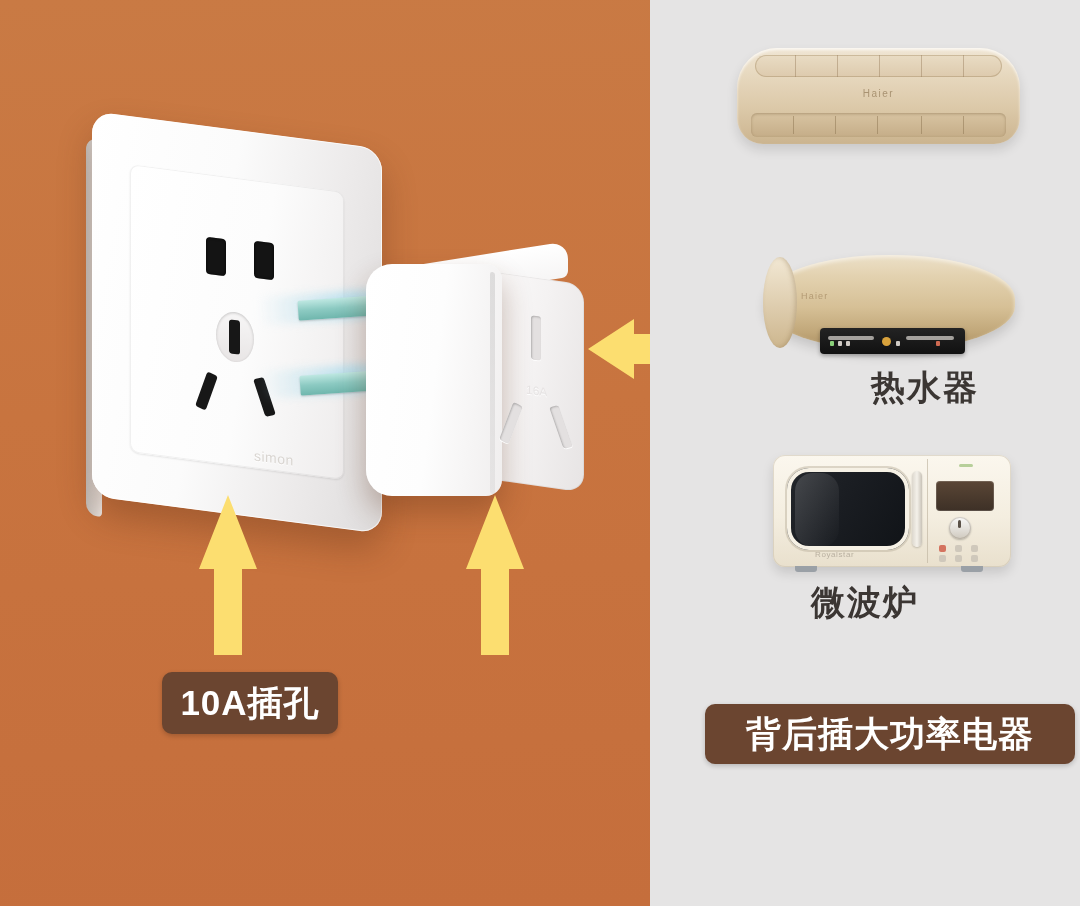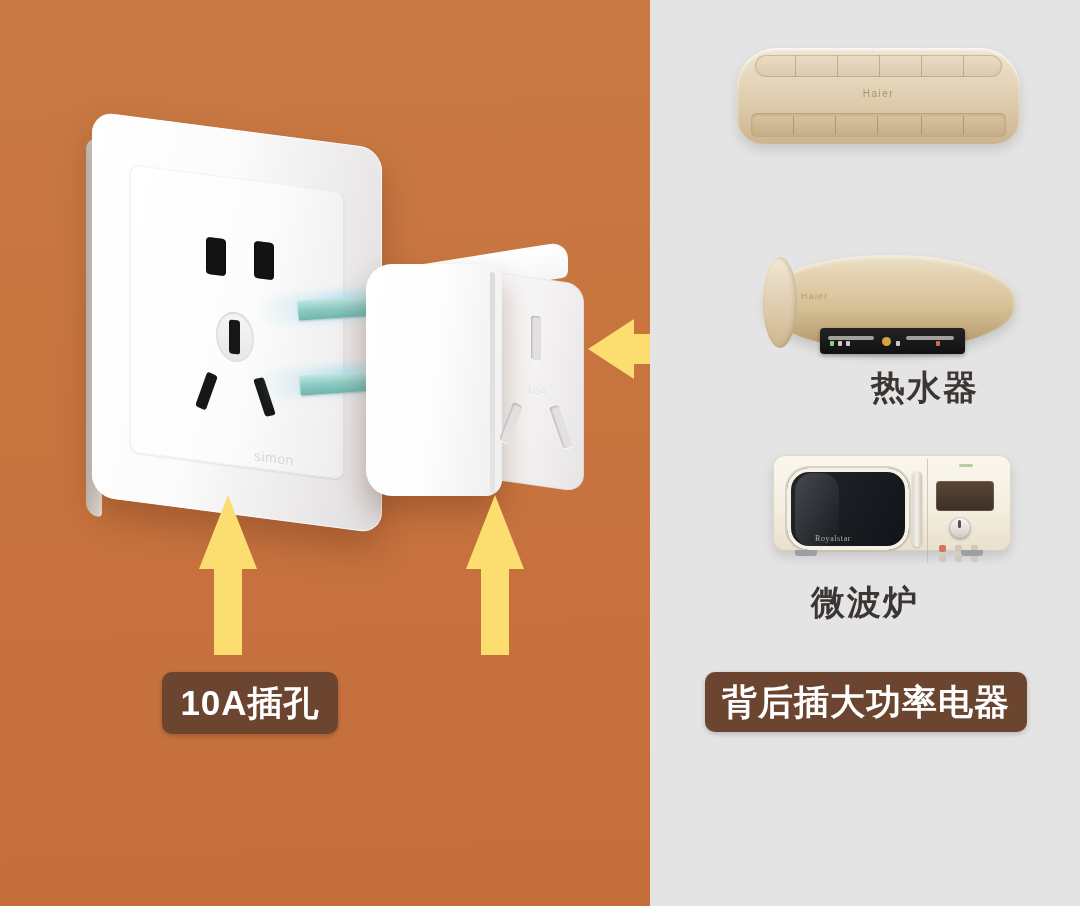--- a/index.html
+++ b/index.html
@@ -234,21 +234,21 @@
     font-weight: 700;
     letter-spacing: 1px;
     display: flex;
     align-items: center;
     justify-content: center;
     box-shadow: 0 2px 5px rgba(0,0,0,.2);
     white-space: nowrap;
   }
   .chip-a { left: 152px; top: 672px; width: 176px; height: 62px; margin-left: 10px; }
   .chip-b { left: 424px; top: 672px; width: 172px; height: 62px; }
-  .chip-c { left: 705px; top: 672px; width: 322px; height: 60px; }
+  .chip-c { left: 705px; top: 704px; width: 370px; height: 60px; }
 
   
   .appliance-label {
     position: absolute;
     width: 430px;
     text-align: center;
     font-size: 34px;
     font-weight: 700;
     color: #3b3633;
     letter-spacing: 2px;
@@ -341,21 +341,21 @@
   }
   .wh-dot {
     position: absolute; top: 13px;
     width: 4px; height: 5px; border-radius: 1px;
   }
 
   
   .mw {
     position: absolute;
     left: 773px; top: 455px;
-    width: 238px; height: 96px; font-family: Liberation Serif, serif;
+    width: 238px; height: 112px;
   }
   .mw-body {
     position: absolute; inset: 0;
     background: linear-gradient(180deg,#fbf7ee 0%, #f4eee0 55%, #e9e0cd 100%);
     border-radius: 12px;
     box-shadow: 0 6px 12px rgba(0,0,0,.13), inset 0 0 0 1px rgba(200,190,170,.5);
   }
   .mw-window {
     position: absolute;
     left: 14px; top: 13px;

